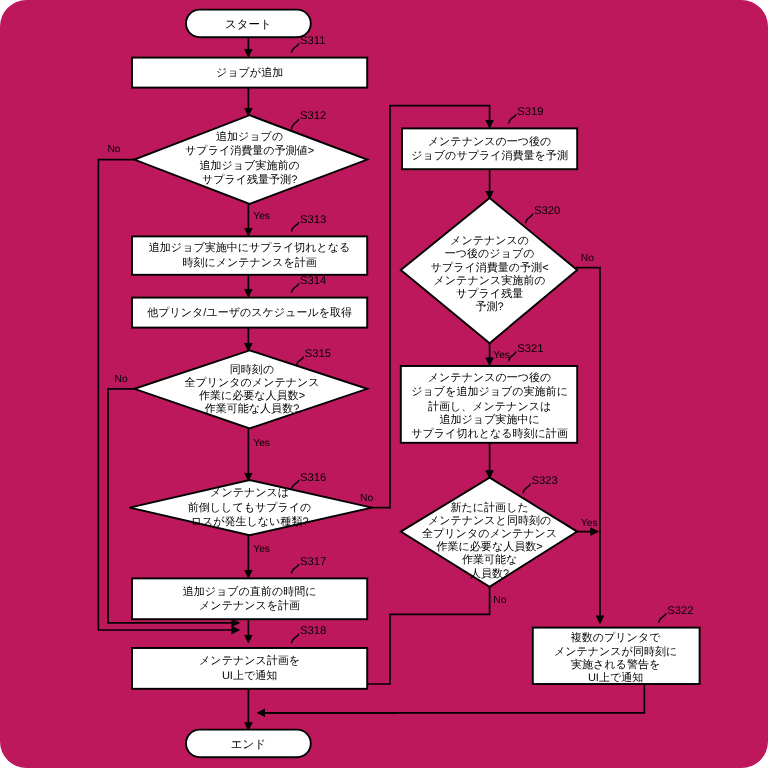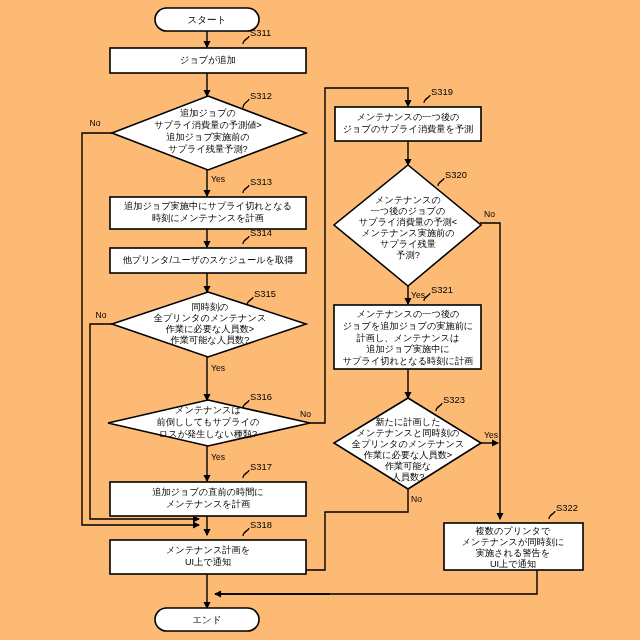--- a/index.html
+++ b/index.html
@@ -4,23 +4,24 @@
 <style>
   html, body {
     margin: 0;
     padding: 0;
     background: #ffffff;
   }
   #page {
     position: relative;
     width: 640px;
     height: 640px;
-    background: #fdba74;
+    background: #be185d;
     font-family: "Liberation Sans", "DejaVu Sans", sans-serif;
     overflow: hidden;
+    border-radius: 22px;
   }
   svg.flow {
     position: absolute;
     left: 0;
     top: 0;
     width: 640px;
     height: 640px;
   }
   .shape {
     fill: #ffffff;

